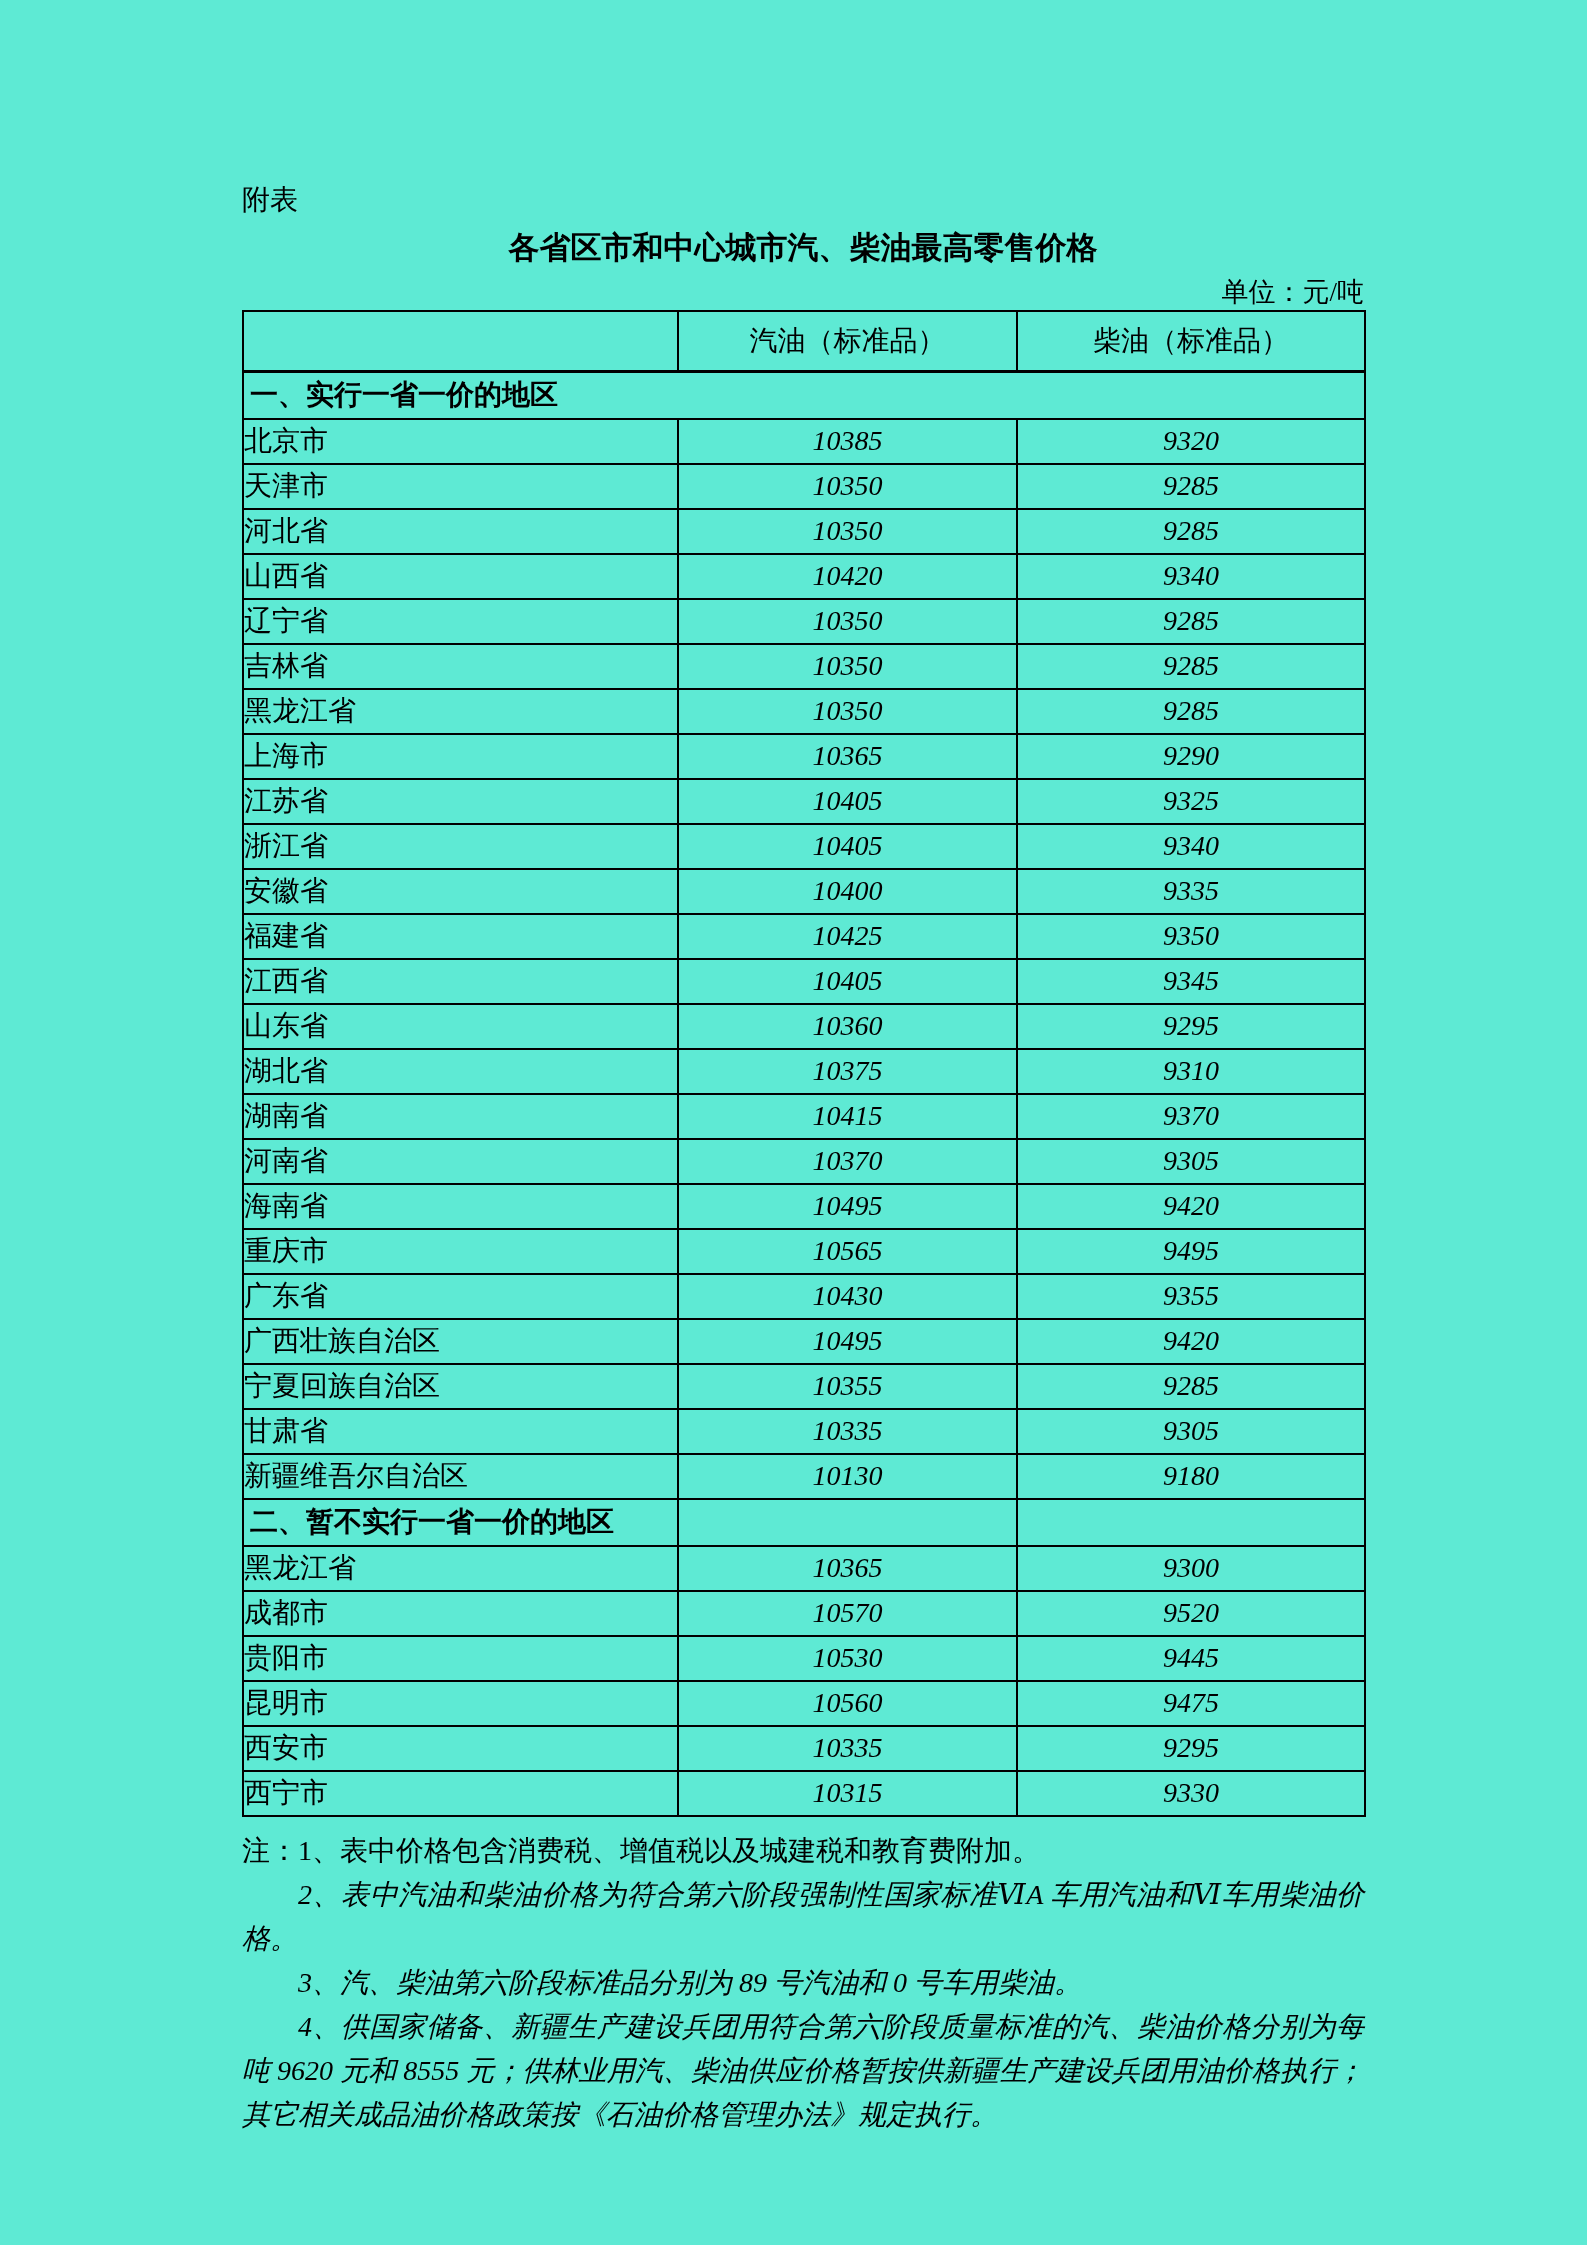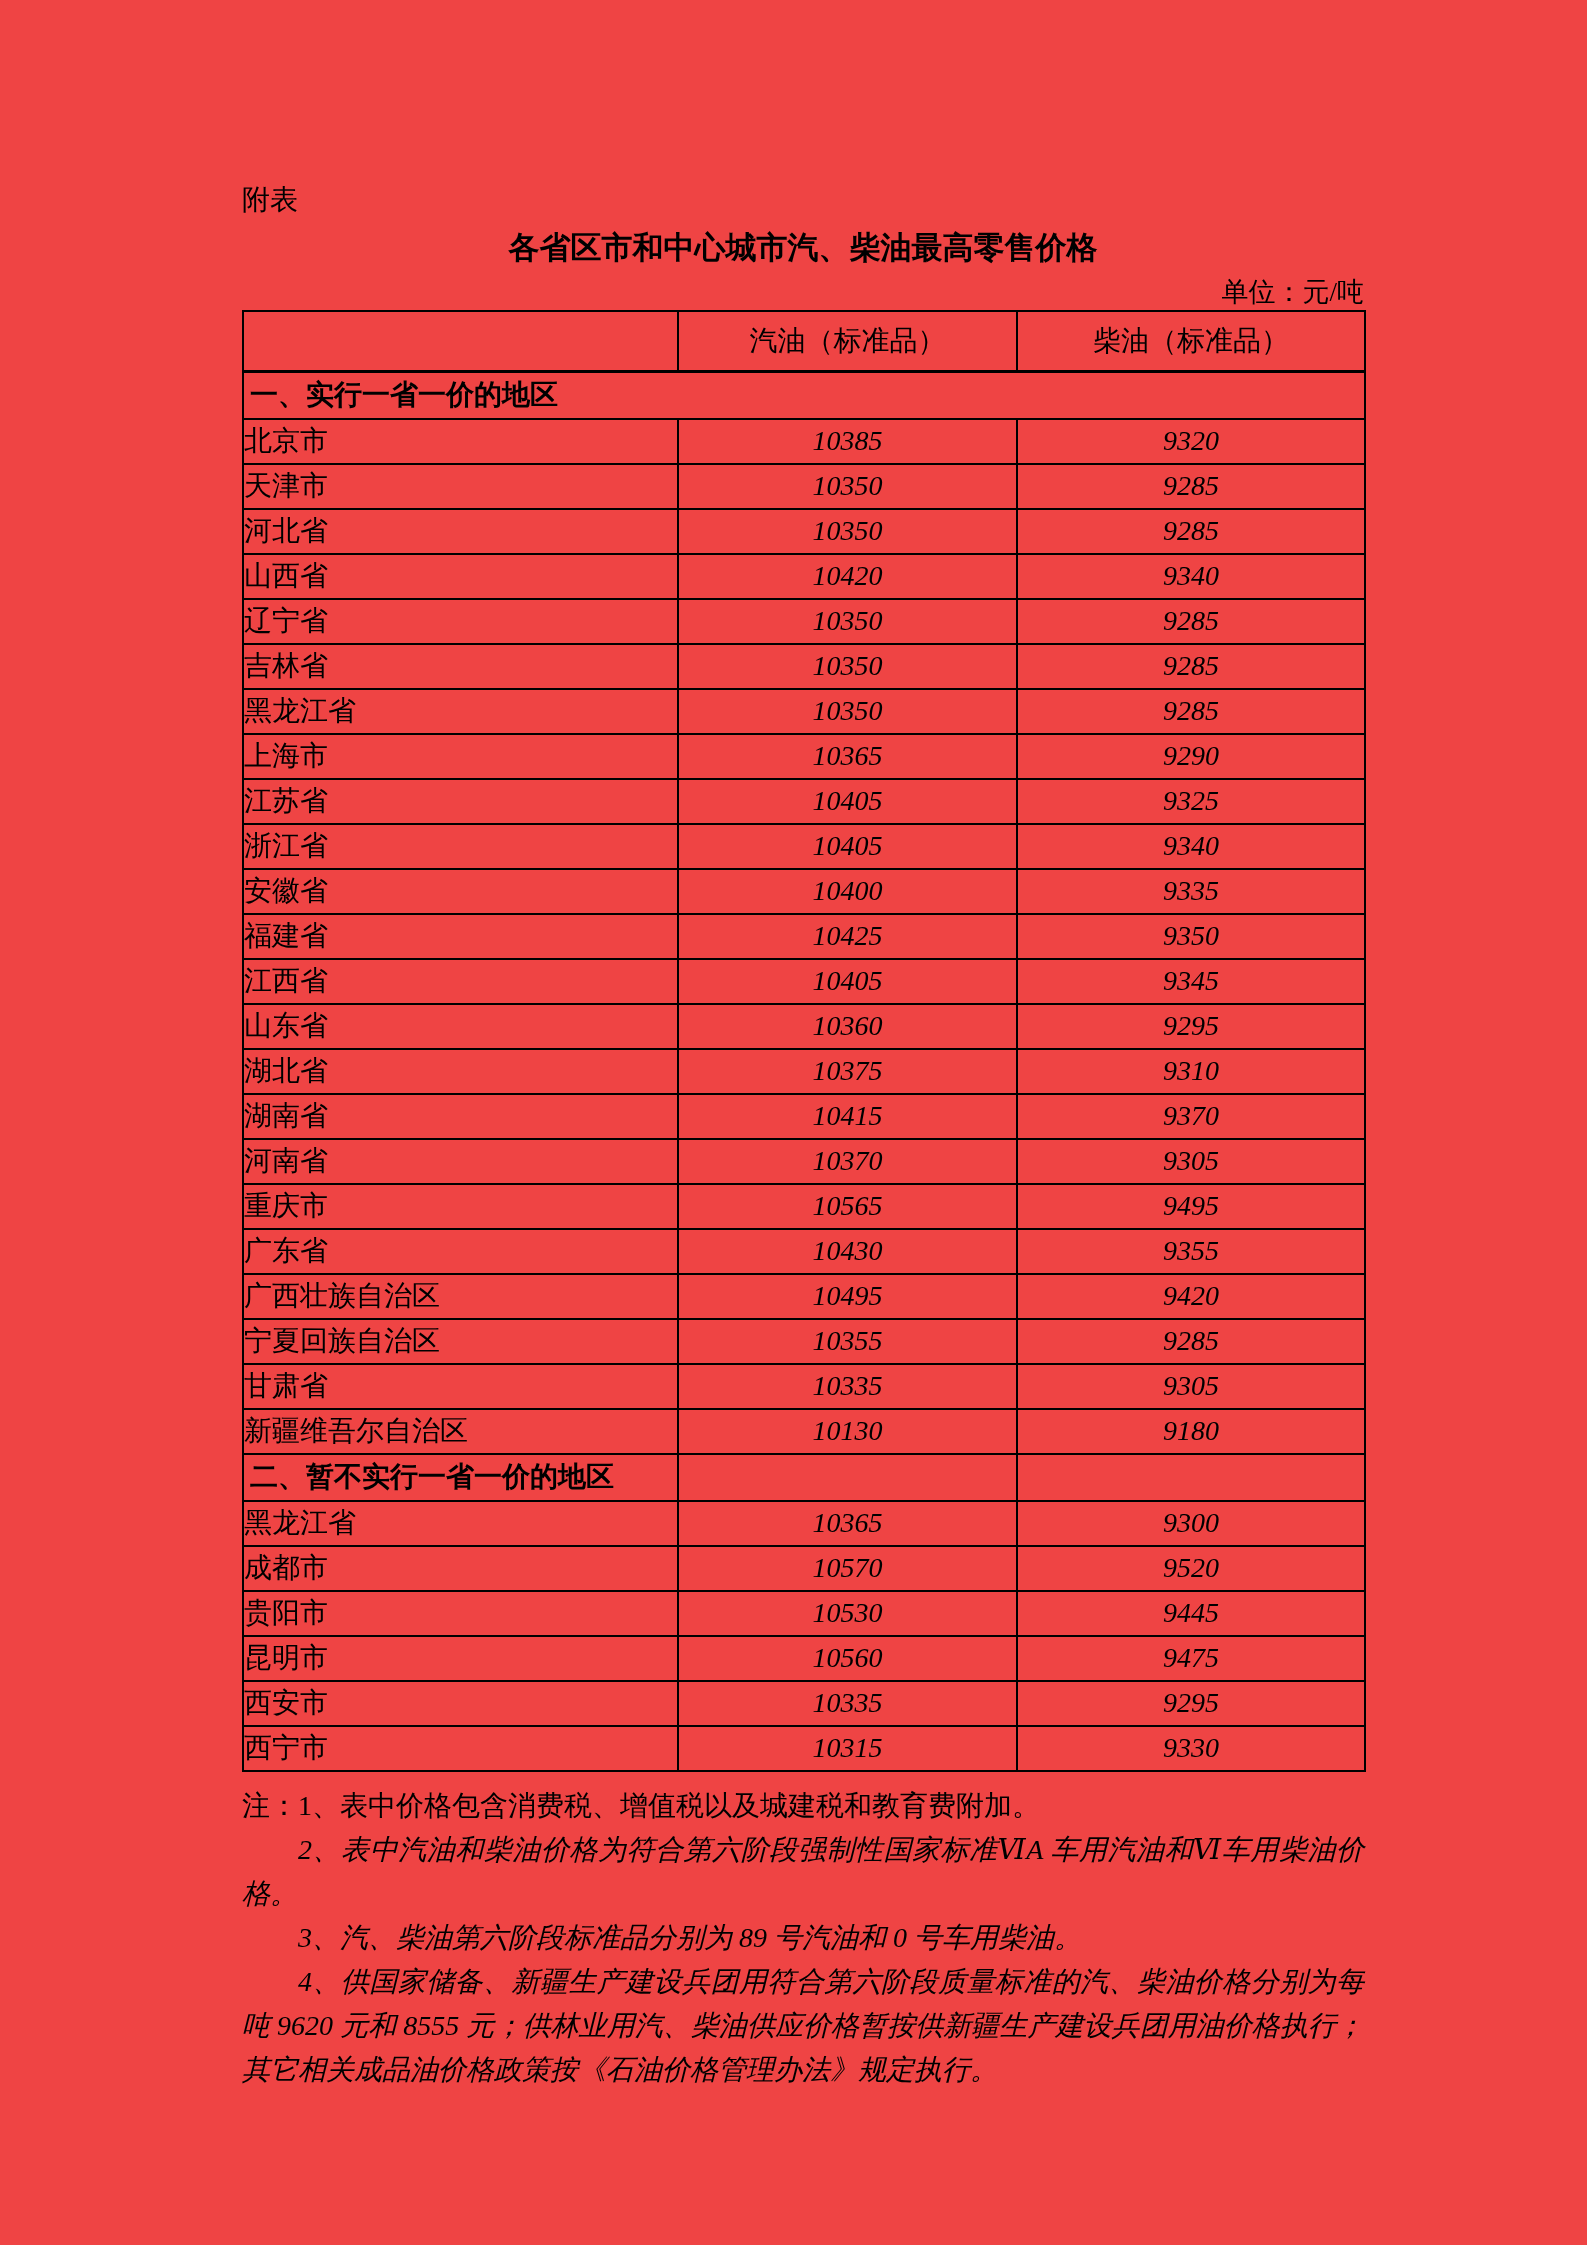--- a/index.html
+++ b/index.html
@@ -4,21 +4,21 @@
 <style>
   html, body {
     margin: 0;
     padding: 0;
     background: #ffffff;
   }
   .page {
     position: relative;
     width: 1587px;
     height: 2245px;
-    background: #ef4444;
+    background: #5eead4;
     color: #000000;
     font-family: "Liberation Serif", "DejaVu Serif", serif;
     overflow: hidden;
   }
   .content {
     margin-left: 242px;
     width: 1122px;
   }
   .attach {
     padding-top: 186px;
@@ -198,20 +198,25 @@
             <td class="region">湖南省</td>
             <td class="num">10415</td>
             <td class="num">9370</td>
           </tr>
           <tr class="data-row">
             <td class="region">河南省</td>
             <td class="num">10370</td>
             <td class="num">9305</td>
           </tr>
           <tr class="data-row">
+            <td class="region">海南省</td>
+            <td class="num">10495</td>
+            <td class="num">9420</td>
+          </tr>
+          <tr class="data-row">
             <td class="region">重庆市</td>
             <td class="num">10565</td>
             <td class="num">9495</td>
           </tr>
           <tr class="data-row">
             <td class="region">广东省</td>
             <td class="num">10430</td>
             <td class="num">9355</td>
           </tr>
           <tr class="data-row">

